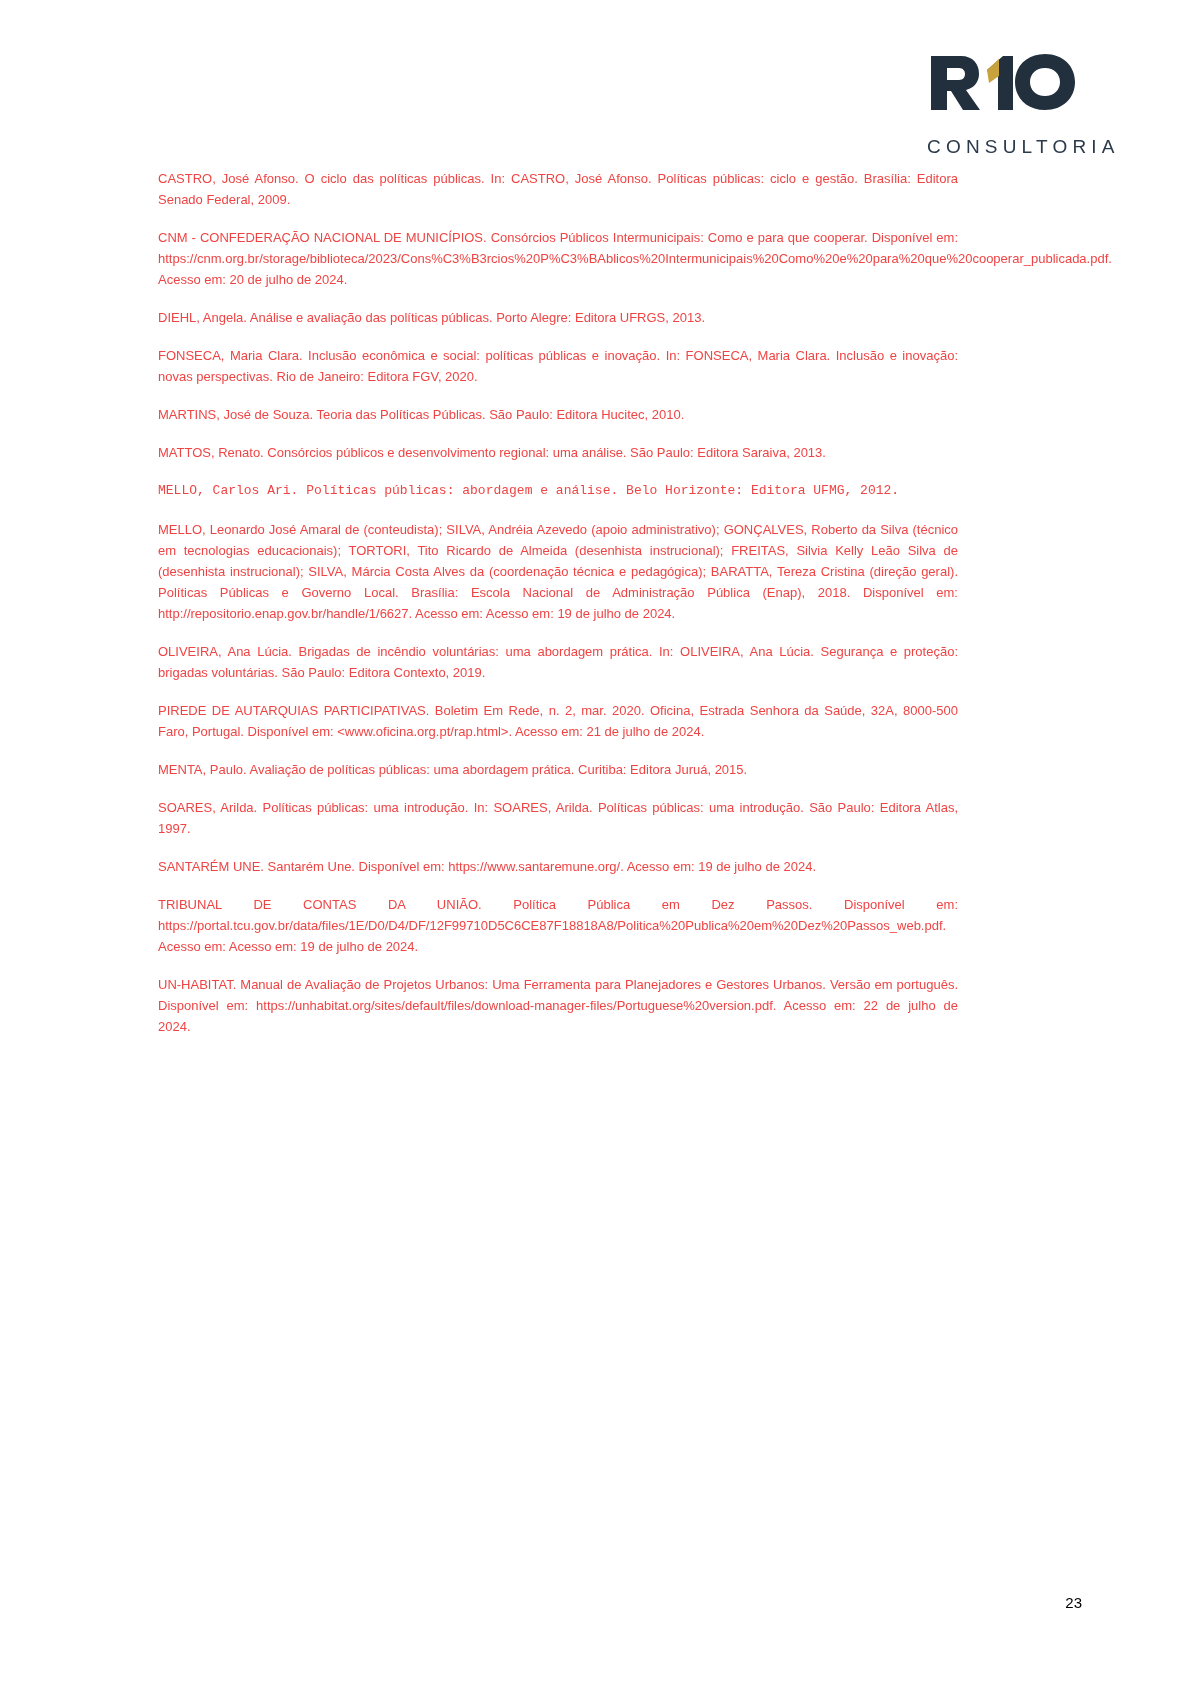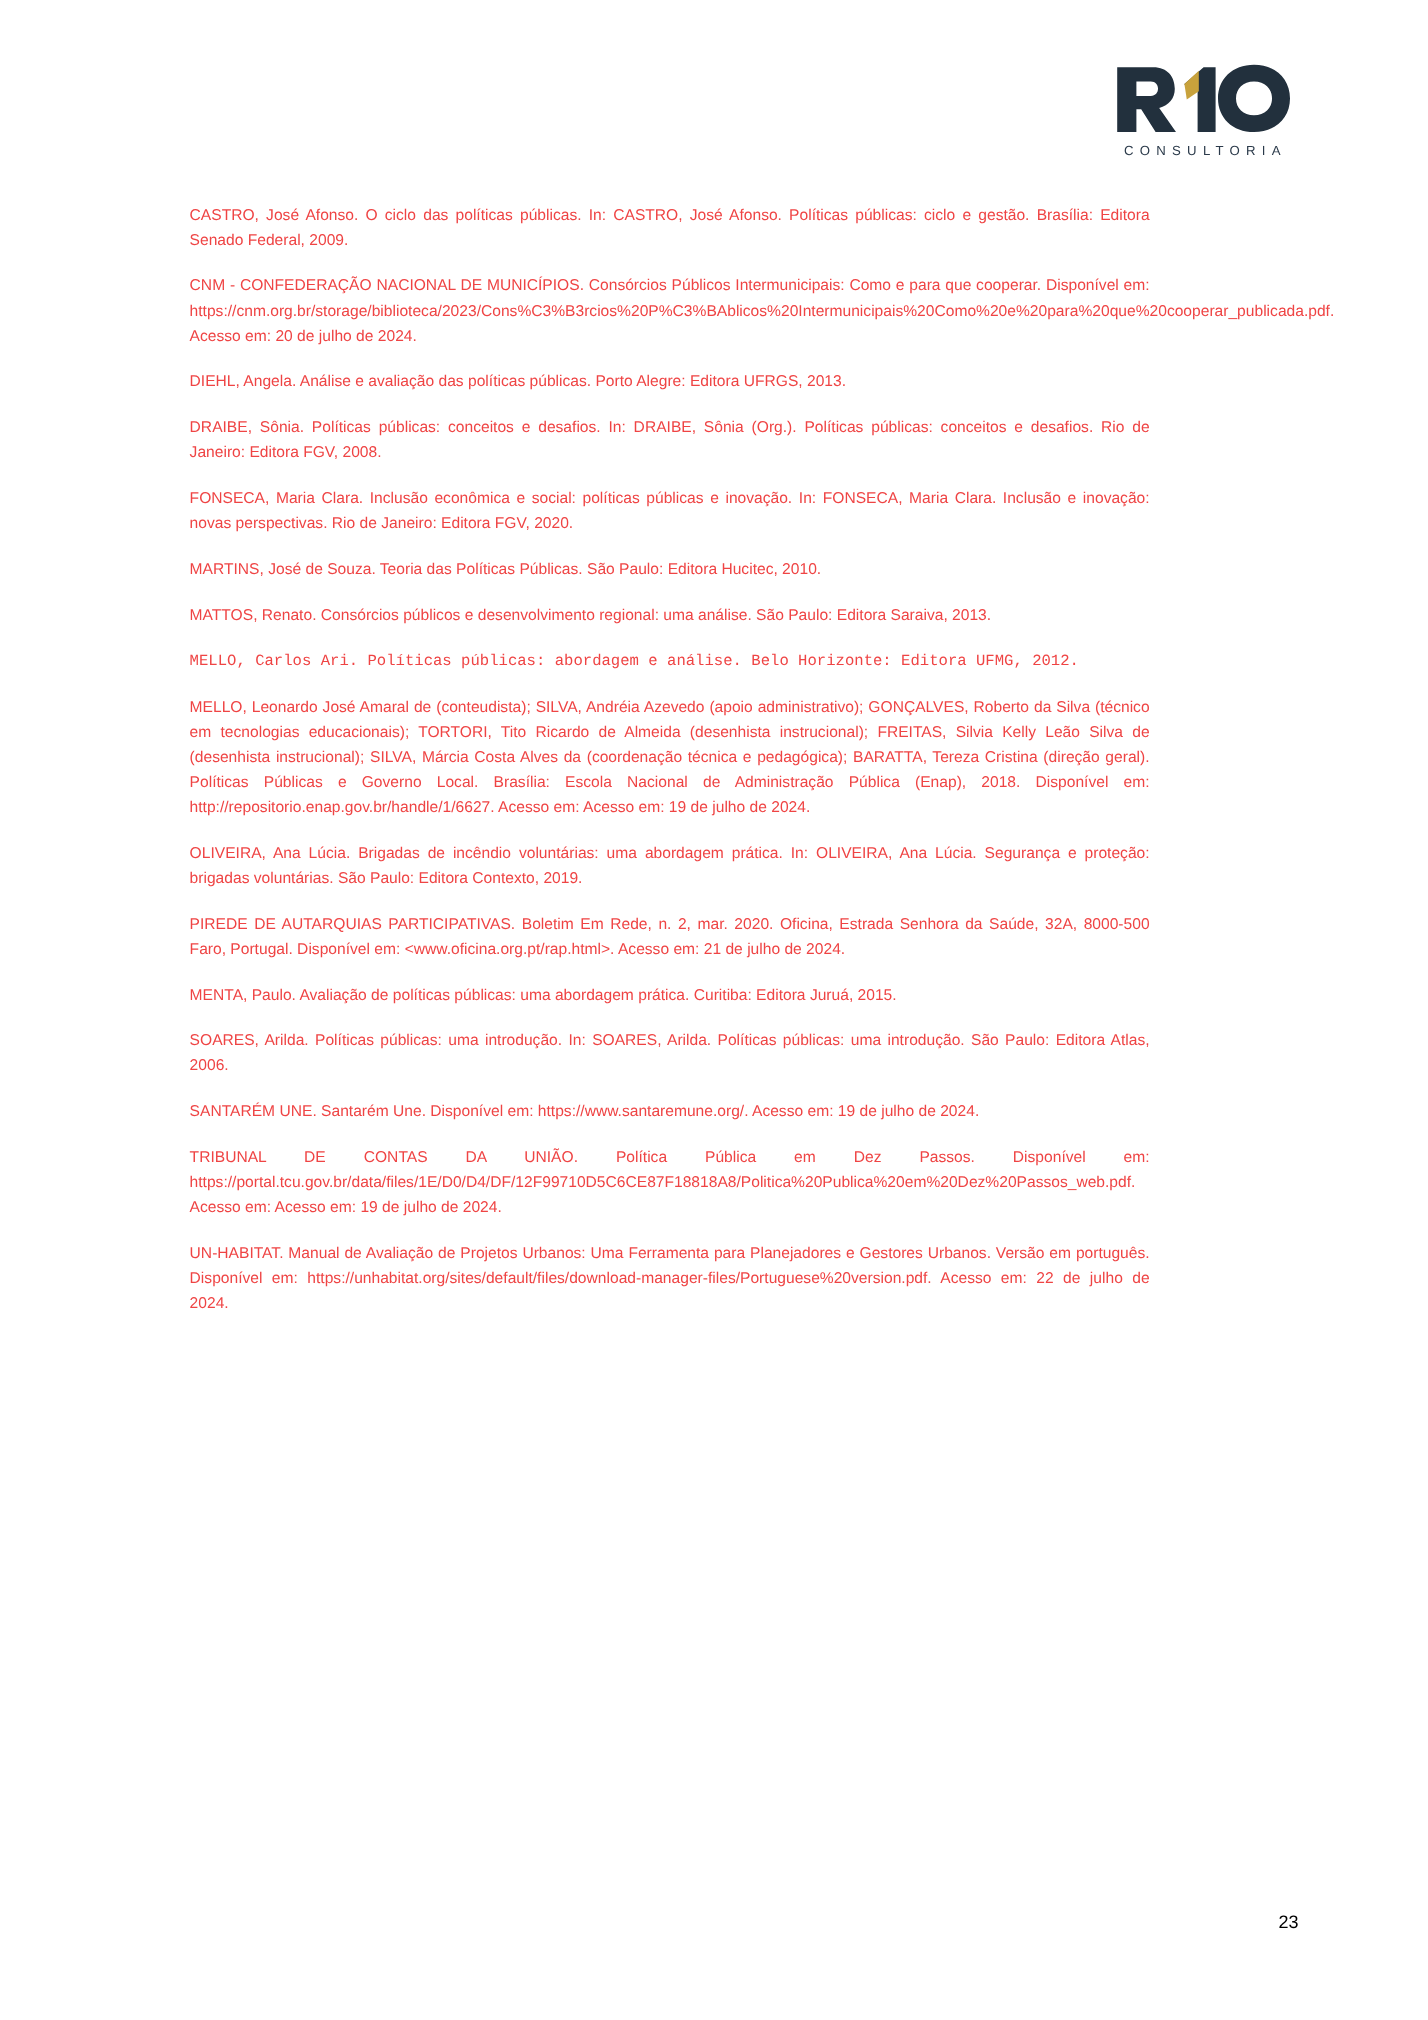--- a/index.html
+++ b/index.html
@@ -32,22 +32,22 @@
     user-select: none;
   }
   .logo-mark {
     display: flex;
     align-items: center;
     justify-content: center;
     height: 62px;
   }
   .logo-mark svg { display: block; }
   .logo-sub {
-    margin-top: 6px;
-    font-size: 11px;
+    margin-top: 22px;
+    font-size: 19px;
     letter-spacing: 5.2px;
     color: #2b3a4a;
     font-family: "Liberation Sans", sans-serif;
     text-indent: 5px;
   }
 
   
   .content {
     position: absolute;
     left: 158px;
@@ -94,29 +94,28 @@
                  M118 16 C109 16 103 22 103 30 C103 38 109 44 118 44 C127 44 133 38 133 30 C133 22 127 16 118 16 Z" fill="#22303d"></path>
       </svg>
     </div>
     <div class="logo-sub">CONSULTORIA</div>
   </div>
 
   <div class="content">
     <p class="ref">CASTRO, José Afonso. O ciclo das políticas públicas. In: CASTRO, José Afonso. Políticas públicas: ciclo e gestão. Brasília: Editora Senado Federal, 2009.</p>
     <p class="ref">CNM - CONFEDERAÇÃO NACIONAL DE MUNICÍPIOS. Consórcios Públicos Intermunicipais: Como e para que cooperar. Disponível em: https://cnm.org.br/storage/biblioteca/2023/Cons%C3%B3rcios%20P%C3%BAblicos%20Intermunicipais%20Como%20e%20para%20que%20cooperar_publicada.pdf. Acesso em: 20 de julho de 2024.</p>
     <p class="ref">DIEHL, Angela. Análise e avaliação das políticas públicas. Porto Alegre: Editora UFRGS, 2013.</p>
-    <p class="ref">DRAIBE, Sônia. Políticas públicas: conceitos e desafios. In: DRAIBE, Sônia (Org.). Políticas públicas: conceitos e desafios. Rio de Janeiro: Editora FGV, 2008.</p>
     <p class="ref">FONSECA, Maria Clara. Inclusão econômica e social: políticas públicas e inovação. In: FONSECA, Maria Clara. Inclusão e inovação: novas perspectivas. Rio de Janeiro: Editora FGV, 2020.</p>
     <p class="ref">MARTINS, José de Souza. Teoria das Políticas Públicas. São Paulo: Editora Hucitec, 2010.</p>
     <p class="ref">MATTOS, Renato. Consórcios públicos e desenvolvimento regional: uma análise. São Paulo: Editora Saraiva, 2013.</p>
     <p class="ref wide">MELLO, Carlos Ari. Políticas públicas: abordagem e análise. Belo Horizonte: Editora UFMG, 2012.</p>
     <p class="ref">MELLO, Leonardo José Amaral de (conteudista); SILVA, Andréia Azevedo (apoio administrativo); GONÇALVES, Roberto da Silva (técnico em tecnologias educacionais); TORTORI, Tito Ricardo de Almeida (desenhista instrucional); FREITAS, Silvia Kelly Leão Silva de (desenhista instrucional); SILVA, Márcia Costa Alves da (coordenação técnica e pedagógica); BARATTA, Tereza Cristina (direção geral). Políticas Públicas e Governo Local. Brasília: Escola Nacional de Administração Pública (Enap), 2018. Disponível em: http://repositorio.enap.gov.br/handle/1/6627. Acesso em: Acesso em: 19 de julho de 2024.</p>
     <p class="ref">OLIVEIRA, Ana Lúcia. Brigadas de incêndio voluntárias: uma abordagem prática. In: OLIVEIRA, Ana Lúcia. Segurança e proteção: brigadas voluntárias. São Paulo: Editora Contexto, 2019.</p>
     <p class="ref">PIREDE DE AUTARQUIAS PARTICIPATIVAS. Boletim Em Rede, n. 2, mar. 2020. Oficina, Estrada Senhora da Saúde, 32A, 8000-500 Faro, Portugal. Disponível em: &lt;www.oficina.org.pt/rap.html&gt;. Acesso em: 21 de julho de 2024.</p>
     <p class="ref">MENTA, Paulo. Avaliação de políticas públicas: uma abordagem prática. Curitiba: Editora Juruá, 2015.</p>
-    <p class="ref">SOARES, Arilda. Políticas públicas: uma introdução. In: SOARES, Arilda. Políticas públicas: uma introdução. São Paulo: Editora Atlas, 2006.</p>
+    <p class="ref">SOARES, Arilda. Políticas públicas: uma introdução. In: SOARES, Arilda. Políticas públicas: uma introdução. São Paulo: Editora Atlas, 1997.</p>
     <p class="ref">SANTARÉM UNE. Santarém Une. Disponível em: https://www.santaremune.org/. Acesso em: 19 de julho de 2024.</p>
     <p class="ref">TRIBUNAL DE CONTAS DA UNIÃO. Política Pública em Dez Passos. Disponível em: https://portal.tcu.gov.br/data/files/1E/D0/D4/DF/12F99710D5C6CE87F18818A8/Politica%20Publica%20em%20Dez%20Passos_web.pdf. Acesso em: Acesso em: 19 de julho de 2024.</p>
     <p class="ref">UN-HABITAT. Manual de Avaliação de Projetos Urbanos: Uma Ferramenta para Planejadores e Gestores Urbanos. Versão em português. Disponível em: https://unhabitat.org/sites/default/files/download-manager-files/Portuguese%20version.pdf. Acesso em: 22 de julho de 2024.</p>
   </div>
 
   <div class="page-number">23</div>
 </div>
 
 </body></html>

